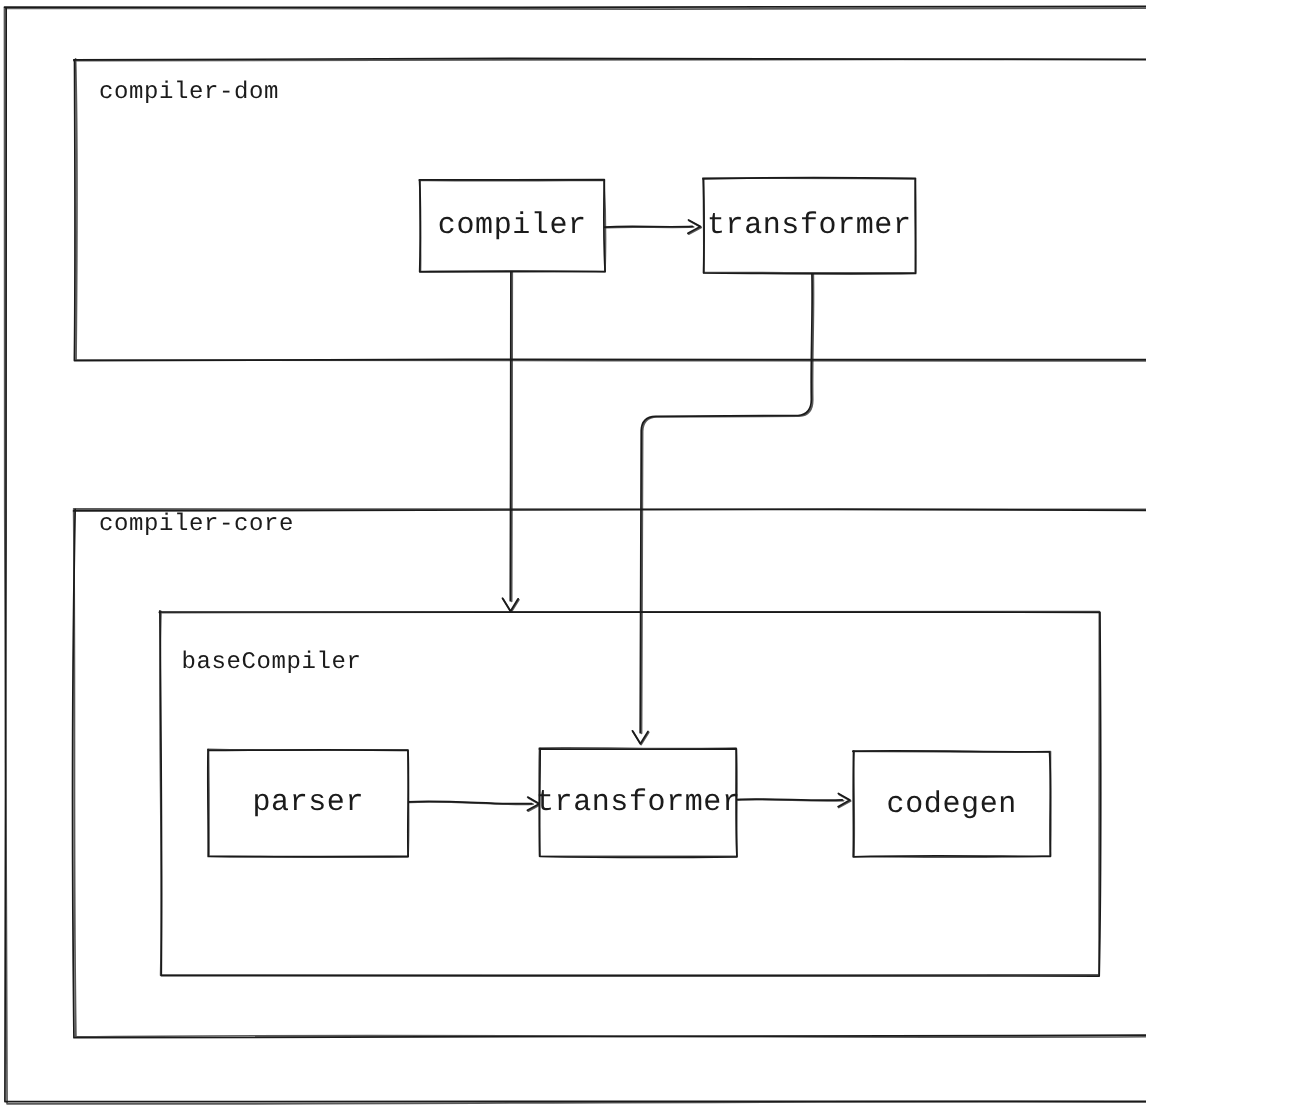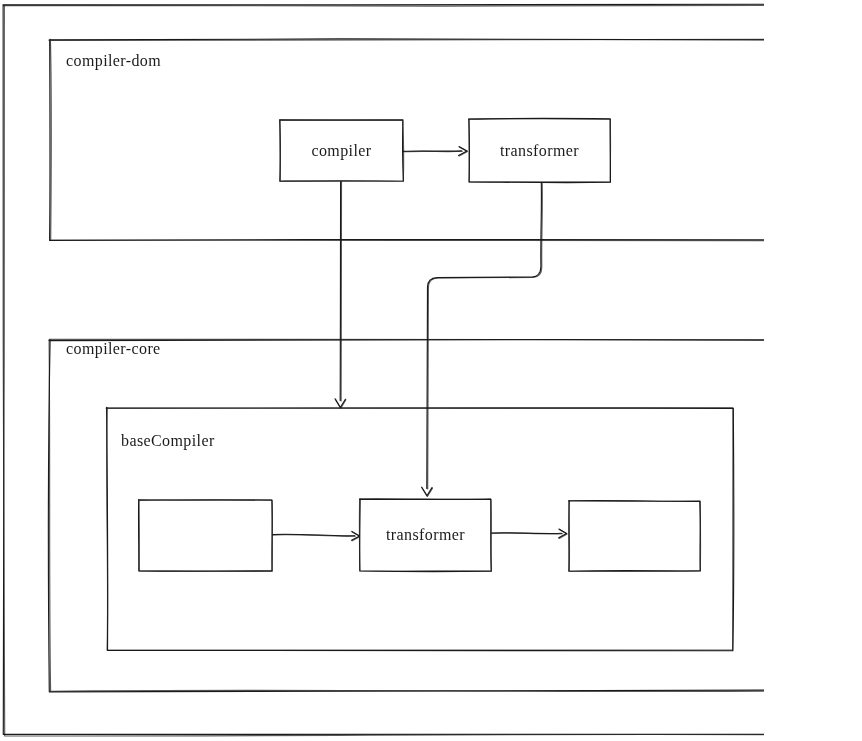--- a/index.html
+++ b/index.html
@@ -1,30 +1,30 @@
 <!DOCTYPE html>
 <html style="--stroke: #1b1b1b; --bg: #ffffff;"><head>
 <meta charset="utf-8">
 <style>
   :root { --stroke:#1b1b1b; --bg:#ffffff; }
   html,body { margin:0; padding:0; background:#fff; }
   .stage {
     position:relative; width:764px; height:741px;
     background:var(--bg); overflow:hidden;
-    font-family:Liberation Serif, serif; color:var(--stroke);
+    font-family:Liberation Mono, monospace; color:var(--stroke);
   }
   svg.diagram-layer { position:absolute; left:0; top:0; width:862px; height:741px; }
   svg.diagram-layer path { fill:none; stroke:var(--stroke); stroke-width:1.15; stroke-linecap:round; stroke-linejoin:round; }
   svg.diagram-layer path.pass2 { opacity:.72; }
   svg.diagram-layer path.nodefill { fill:#ffffff; }
   .lbl { position:absolute; white-space:nowrap; letter-spacing:.4px; }
   .container-lbl { font-size:16px; }
   .node-lbl {
     display:flex; align-items:center; justify-content:center;
-    font-size:16px; text-align:center;
+    font-size:20px; text-align:center;
   }
 </style>
 </head>
 <body>
 
 <div class="stage">
 
   <svg class="diagram-layer" viewBox="0 0 862 741">
 
     <g>
@@ -96,15 +96,17 @@
         <path d="M568.6 501.0 C612.2 500.8 656.6 501.7 700.3 501.0 C700.2 525.1 701.0 547.7 700.2 570.6 C656.1 571.9 613.1 571.6 569.3 571.0 C569.8 547.3 569.3 525.1 568.9 500.8" class="pass2"></path>
       </g>
   </svg>
 
   <div class="lbl container-lbl" style="left:66px;top:52px;">compiler-dom</div>
   <div class="lbl container-lbl" style="left:66px;top:340px;">compiler-core</div>
   <div class="lbl container-lbl" style="left:121px;top:432px;">baseCompiler</div>
 
   <div class="lbl node-lbl" style="left:280px;top:120px;width:123px;height:61px;">compiler</div>
   <div class="lbl node-lbl" style="left:469px;top:119px;width:141px;height:63px;">transformer</div>
+  <div class="lbl node-lbl" style="left:139px;top:500px;width:133px;height:71px;">parser</div>
   <div class="lbl node-lbl" style="left:360px;top:499px;width:131px;height:72px;">transformer</div>
+  <div class="lbl node-lbl" style="left:569px;top:501px;width:131px;height:70px;">codegen</div>
 
 </div>
 
 </body></html>

